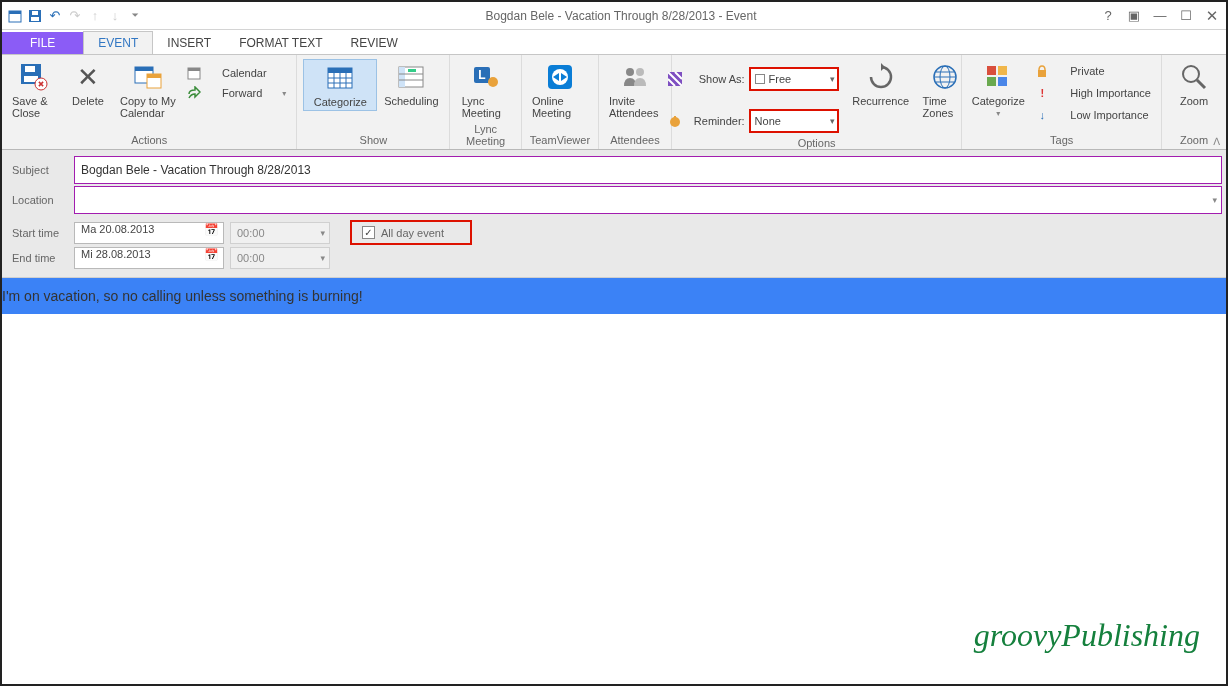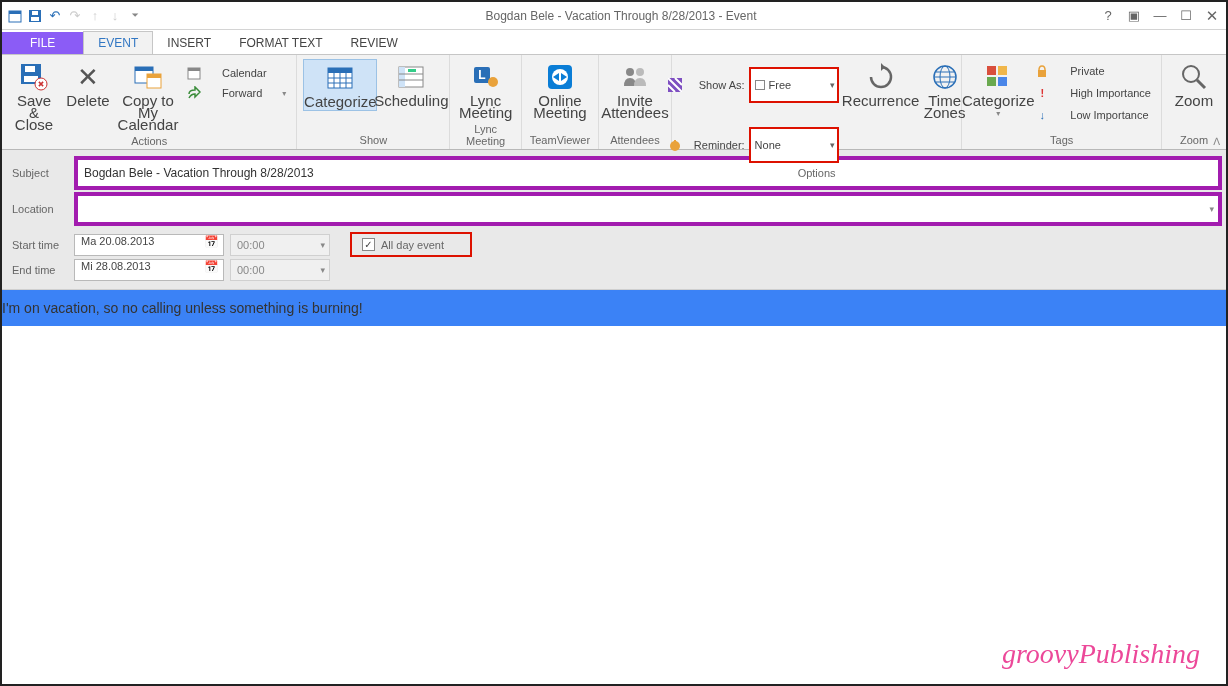--- a/index.html
+++ b/index.html
@@ -21,49 +21,49 @@
 .tab.active { border: 1px solid #c6c6c6; border-bottom: none; background: #f2f2f2; color: #3277c3; }
 
 
 .ribbon { background: #f2f2f2; border-top: 1px solid #c6c6c6; border-bottom: 1px solid #b8b8b8; display: flex; height: 96px; position: relative; }
 .group { display: flex; flex-direction: column; align-items: center; padding: 0 6px; border-right: 1px solid #dcdcdc; }
 .group-body { display: flex; align-items: flex-start; flex: 1; padding-top: 4px; gap: 2px; }
 .group-label { font-size: 11px; color: #666; text-align: center; padding: 2px 0 3px; }
 .big-btn { width: 56px; display: flex; flex-direction: column; align-items: center; gap: 2px; padding: 2px 4px; cursor: pointer; }
 .big-btn.narrow { width: 52px; }
 .big-btn .ico { width: 32px; height: 32px; display: flex; align-items: center; justify-content: center; font-size: 22px; }
-.big-btn .lbl { font-size: 15px; text-align: center; line-height: 12px; color: #444; }
+.big-btn .lbl { font-size: 11px; text-align: left; line-height: 12px; color: #444; }
 .btn-hl { background: #cfe3f7; border: 1px solid #9cc2e5; }
 .small-col { display: flex; flex-direction: column; gap: 4px; padding: 2px 4px; }
 .small-item { display: flex; align-items: center; gap: 20px; font-size: 11px; color: #444; cursor: pointer; white-space: nowrap; }
 .small-ico { width: 16px; height: 16px; display: inline-flex; align-items: center; justify-content: center; }
 .opt-row { display: flex; align-items: center; gap: 4px; font-size: 11px; }
 .opt-lbl { width: 58px; text-align: right; color: #444; }
-.opt-sel { width: 90px; height: 36px; border: 1px solid #ababab; background: #fff; display: flex; align-items: center; padding: 0 4px; font-size: 11px; position: relative; cursor: pointer; }
+.opt-sel { width: 90px; height: 24px; border: 1px solid #ababab; background: #fff; display: flex; align-items: center; padding: 0 4px; font-size: 11px; position: relative; cursor: pointer; }
 .opt-sel .caret { position: absolute; right: 2px; font-size: 9px; color: #666; }
 .hl-red { border: 2px solid #d10; }
 .collapse-caret { position: absolute; right: 6px; bottom: 2px; color: #888; font-size: 10px; cursor: pointer; }
 
 
 .formbar { background: #e9e9e9; border-bottom: 1px solid #cfcfcf; padding: 4px 4px 6px; }
 .form-row { display: flex; align-items: center; margin: 2px 0; }
 .form-lbl { width: 68px; padding-left: 6px; font-size: 11px; color: #666; }
-.form-input { flex: 1; height: 34px; border: 4px solid #a21caf; background: #fff; padding: 0 6px; font-size: 12px; color: #333; display: flex; align-items: center; }
+.form-input { flex: 1; height: 28px; border: 1px solid #a21caf; background: #fff; padding: 0 6px; font-size: 12px; color: #333; display: flex; align-items: center; }
 .form-input.loc { position: relative; }
 .form-input .caret { position: absolute; right: 4px; color: #888; font-size: 9px; }
 .date-box { width: 150px; height: 22px; border: 1px solid #b9b9b9; background: #fff; padding: 0 6px; display: flex; position: relative; font-size: 11px; margin-right: 6px; }
 .date-box .cal { position: absolute; right: 4px; font-size: 12px; color: #666; }
 .time-box { width: 100px; height: 22px; border: 1px solid #d0d0d0; background: #f0f0f0; padding: 0 6px; display: flex; align-items: center; font-size: 11px; color: #888; position: relative; }
 .time-box .caret { position: absolute; right: 4px; font-size: 9px; }
 .all-day { display: flex; align-items: center; gap: 6px; font-size: 11px; color: #666; margin-left: 20px; padding: 4px 26px 4px 10px; }
 .chk { width: 13px; height: 13px; border: 1px solid #888; background: #fff; display: flex; align-items: center; justify-content: center; font-size: 10px; color: #444; }
 
 
 .body-area { padding: 10px 0; background: #3b82f6; font-size: 14px; color: #333; }
-.watermark { position: absolute; right: 26px; bottom: 14px; font-size: 28px; font-style: italic; color: #ec4899; font-family: Georgia, serif; }
+.watermark { position: absolute; right: 26px; bottom: 30px; font-size: 32px; font-style: italic; color: #15803d; font-family: Georgia, serif; }
 
 svg { display: block; }
 </style>
 </head>
 <body>
 
 <div class="titlebar">
   <div class="qat">
     <span class="qat-btn">
       <svg width="14" height="14">
@@ -233,21 +233,21 @@
             </svg>
           </span>
         <span class="lbl">Invite Attendees</span>
       </div>
     </div>
     <div class="group-label">Attendees</div>
   </div>
 
   <div class="group" style="min-width:270px">
     <div class="group-body" style="gap:6px">
-      <div class="small-col" style="gap:24px;padding-top:8px">
+      <div class="small-col" style="gap:18px;padding-top:8px">
         <div class="opt-row">
           <span class="small-ico">
               <svg width="14" height="14">
                 <rect width="14" height="14" fill="#7e4fc1"></rect>
                 <path d="M0 0 L14 14 M7 0 L14 7 M0 7 L7 14" stroke="#fff" stroke-width="2"></path>
               </svg>
             </span>
           <span class="opt-lbl">Show As:</span>
           <div class="opt-sel hl-red">
             <span style="width:10px;height:10px;border:1px solid #888;margin-right:4px"></span>

